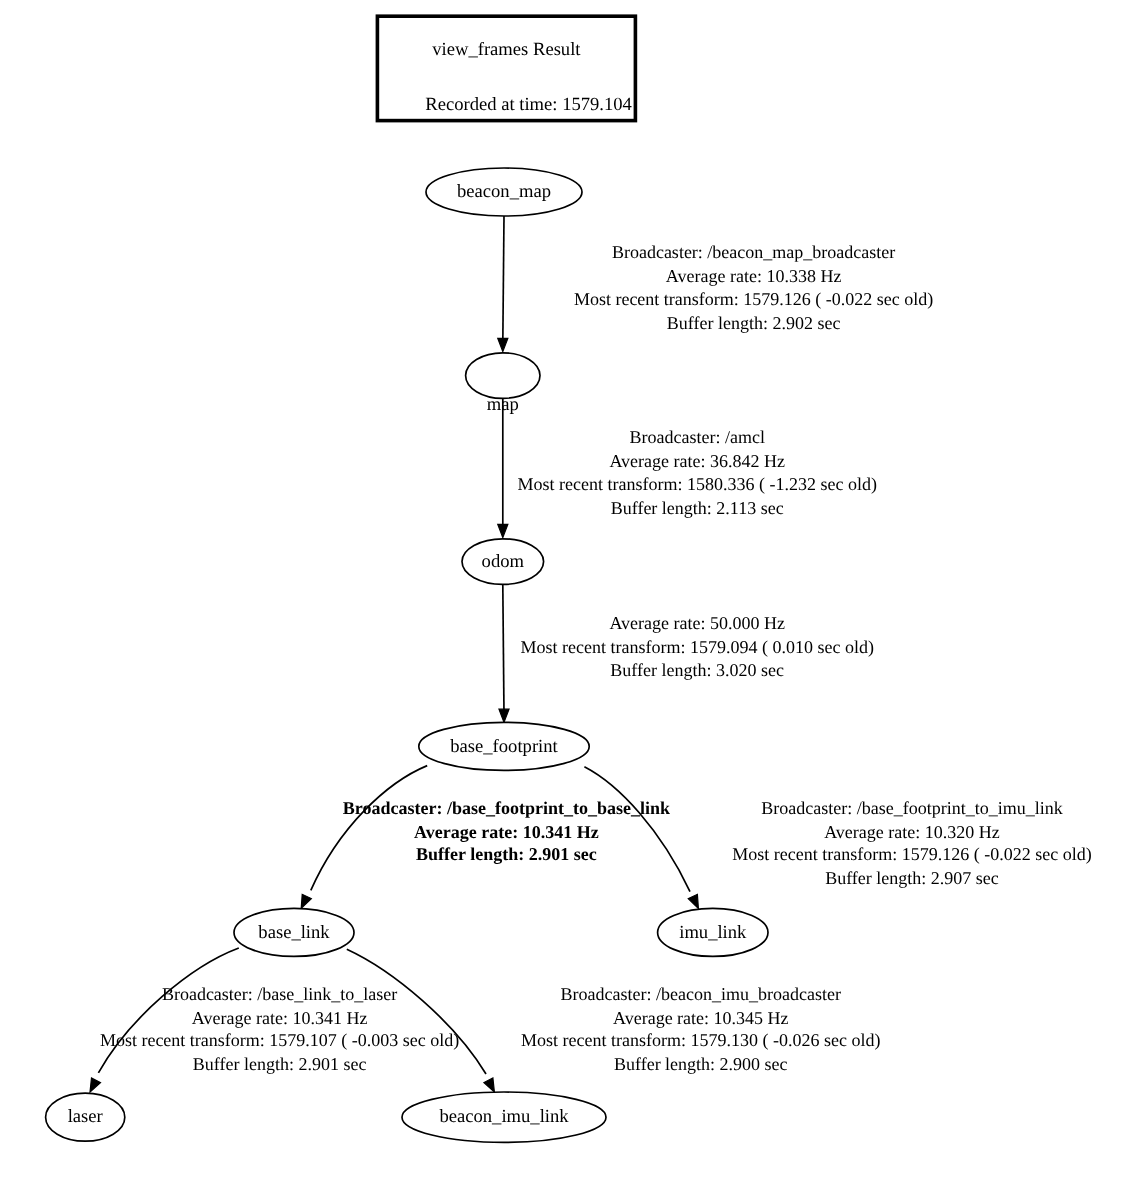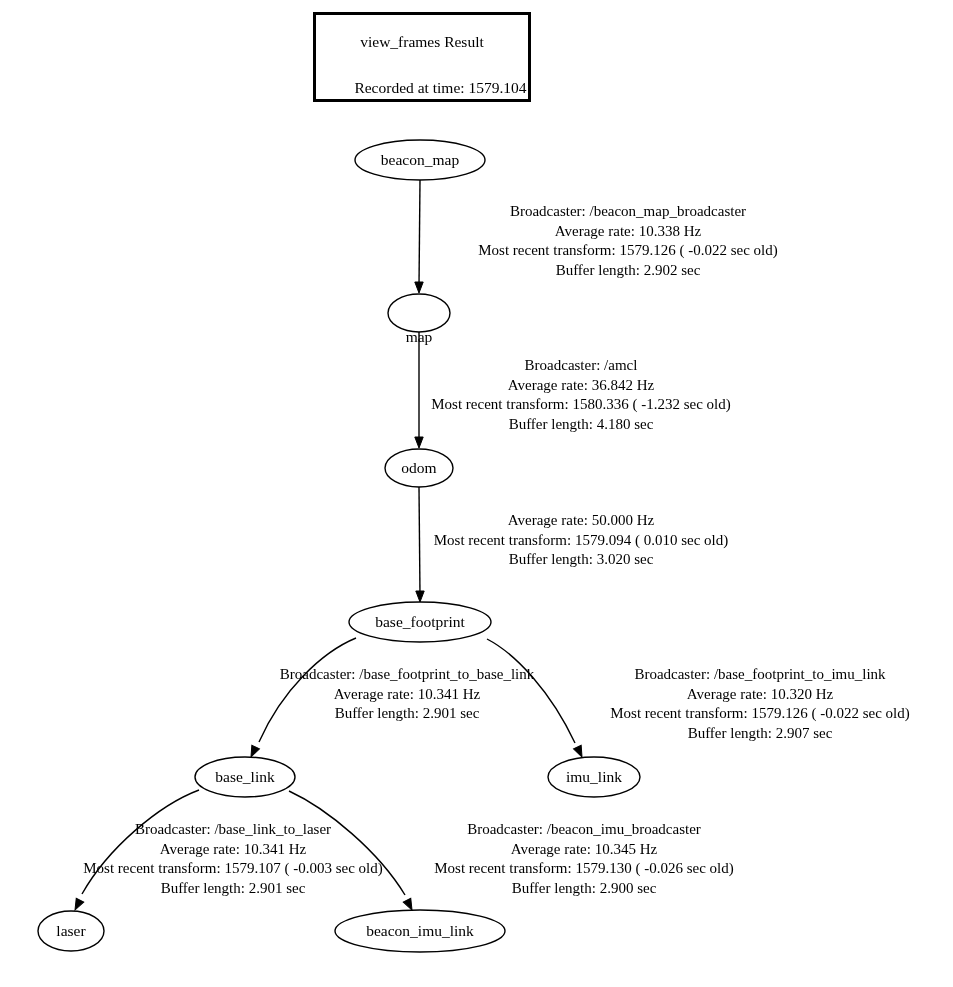--- a/index.html
+++ b/index.html
@@ -133,28 +133,28 @@
       <div class="edge-label" style="left: 581px; top: 202px; margin-left: 47px;">
         <div>Broadcaster: /beacon_map_broadcaster</div>
         <div>Average rate: 10.338 Hz</div>
         <div>Most recent transform: 1579.126 ( -0.022 sec old)</div>
         <div>Buffer length: 2.902 sec</div>
       </div>
       <div class="edge-label" style="left: 581px; top: 356px;">
         <div>Broadcaster: /amcl</div>
         <div>Average rate: 36.842 Hz</div>
         <div>Most recent transform: 1580.336 ( -1.232 sec old)</div>
-        <div>Buffer length: 4.180 sec</div>
+        <div>Buffer length: 2.113 sec</div>
       </div>
       <div class="edge-label" style="left: 581px; top: 511px;">
         <div>Average rate: 50.000 Hz</div>
         <div>Most recent transform: 1579.094 ( 0.010 sec old)</div>
         <div>Buffer length: 3.020 sec</div>
       </div>
-      <div class="edge-label" style="left: 407px; top: 665px;">
+      <div class="edge-label" style="left: 422px; top: 665px; font-weight: bold;">
         <div>Broadcaster: /base_footprint_to_base_link</div>
         <div>Average rate: 10.341 Hz</div>
         <div>Buffer length: 2.901 sec</div>
       </div>
       <div class="edge-label" style="left: 760px; top: 665px;">
         <div>Broadcaster: /base_footprint_to_imu_link</div>
         <div>Average rate: 10.320 Hz</div>
         <div>Most recent transform: 1579.126 ( -0.022 sec old)</div>
         <div>Buffer length: 2.907 sec</div>
       </div>

